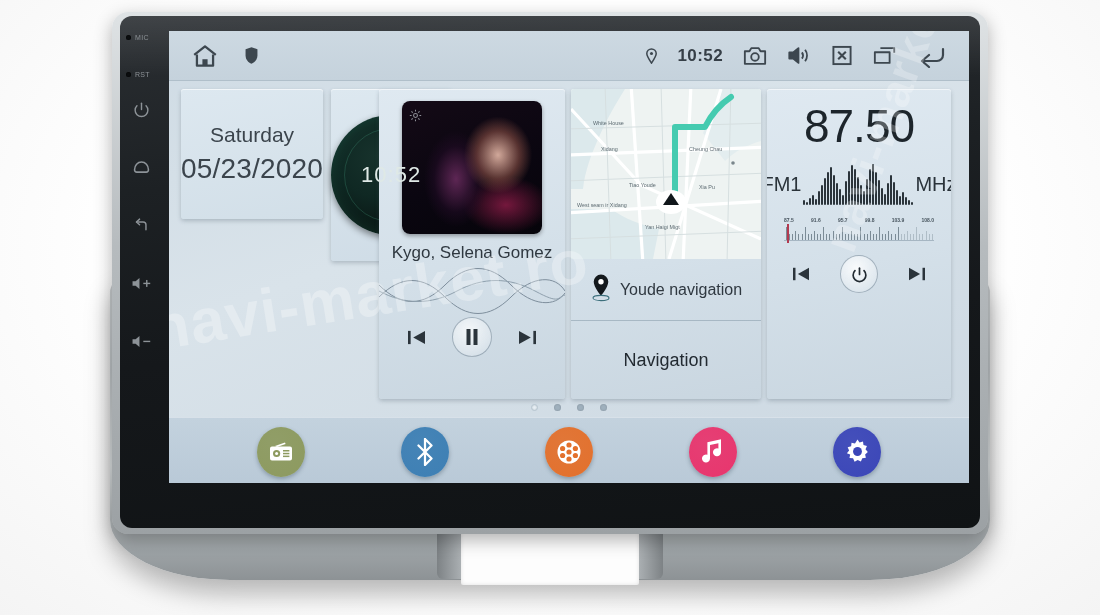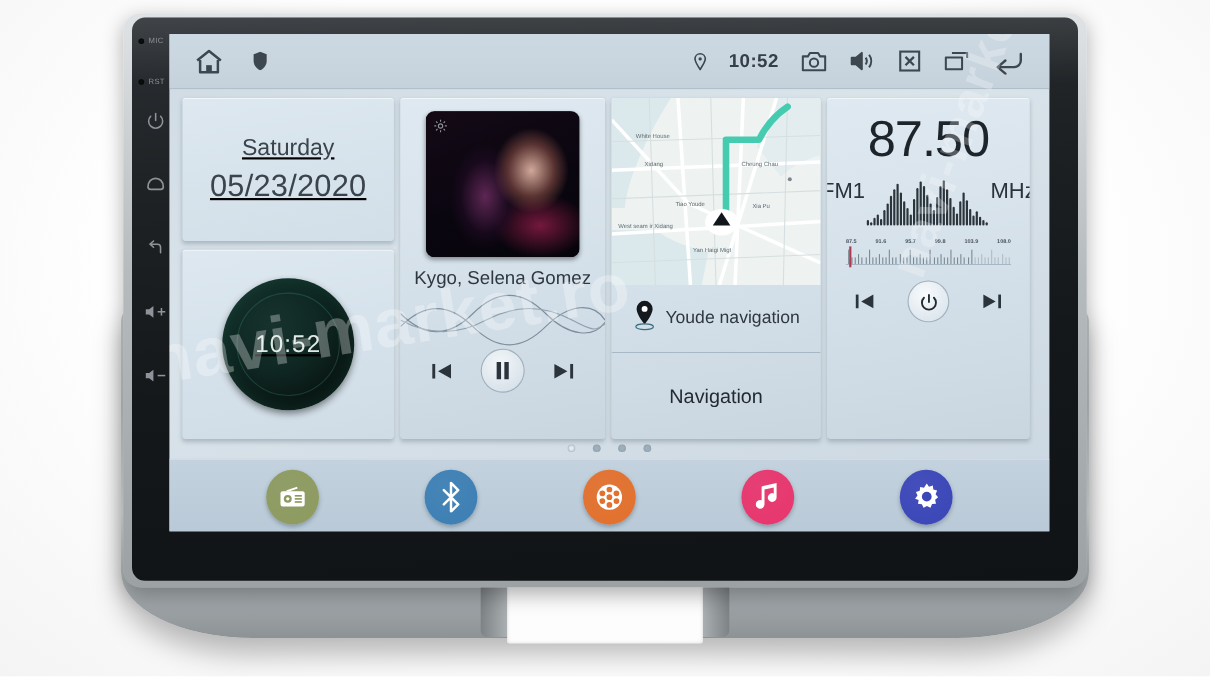--- a/index.html
+++ b/index.html
@@ -57,21 +57,21 @@
   .led-row { display:flex; align-items:center; gap:4px; width:42px; padding-left:6px; }
   .led-dot { width:5px; height:5px; border-radius:50%; background:#0c0e10;
              box-shadow: inset 0 0 2px #000; }
   .led-label { font-size:7px; color:#8c9196; letter-spacing:.3px; }
   .hard-key { width:30px; height:42px; display:flex; align-items:center;
               justify-content:center; color:#8d9398; }
   .hard-key svg { display:block; }
 
   
   #screen {
-    position: absolute; left: 154px; top: 31px; width: 800px; height: 452px;
+    position: absolute; left: 169px; top: 31px; width: 800px; height: 452px;
     background: linear-gradient(160deg,#cfdbe4 0%, #d9e3ea 40%, #cbd7e1 100%);
     overflow: hidden;
   }
   
   #watermark {
     position:absolute; left:0; top:0; width:800px; height:452px;
     pointer-events:none; overflow:hidden; z-index:40;
   }
   #watermark span {
     position:absolute; left:-20px; top:228px;
@@ -97,22 +97,22 @@
   #widget-row {
     position:relative; display:flex; gap:6px;
     padding:8px 12px 0 12px; height:318px; z-index:10;
   }
   .widget {
     background: linear-gradient(170deg,#dfe9f1 0%, #d4e0e9 55%, #c9d6e0 100%);
     border-radius:3px;
     box-shadow: 0 2px 4px rgba(60,80,95,0.28), inset 0 1px 0 rgba(255,255,255,0.55);
     position:relative; overflow:hidden;
   }
-  .w-clock   { width:192px; display:flex; flex-direction:column; gap:8px;
-               background:none; box-shadow:none;text-decoration:underline; }
+  .w-clock   { width:192px; display:flex; flex-direction:row; gap:8px;
+               background:none; box-shadow:none; }
   .w-music   { width:186px;text-align:center; }
   .w-nav     { width:190px; }
   .w-radio   { width:184px; }
 
   
   #date-card {
     height:130px; border-radius:3px;
     background: linear-gradient(170deg,#dde8f0 0%, #d2dfe8 100%);
     box-shadow: 0 2px 4px rgba(60,80,95,0.28), inset 0 1px 0 rgba(255,255,255,0.6);
     display:flex; flex-direction:column; align-items:center; justify-content:center; gap:6px;
@@ -177,21 +177,21 @@
     border-bottom:1px solid rgba(118,140,156,0.45);
   }
   #nav-free-label { font-size:16px; color:#2f3840; }
   #nav-main { flex:1; display:flex; align-items:center; justify-content:center; }
   #nav-main-label { font-size:18px; color:#222a31; }
 
   
   .w-radio { display:flex; flex-direction:column; align-items:center; padding-top:14px; }
   #radio-freq { font-size:46px; color:#1d252b; letter-spacing:-1px; line-height:1; }
   #radio-band-row {
-    display:flex; justify-content:center; gap:2px;
+    display:flex; align-items:center; justify-content:center; gap:2px;
     margin-top:14px; width:100%;
   }
   #radio-band, #radio-unit { font-size:20px; color:#2a333a; }
   #radio-eq { display:flex; align-items:flex-end; gap:1px; height:42px; }
   #radio-eq i { display:block; width:2px; background:#2b343b; border-radius:1px; }
   #radio-scale-wrap { width:150px; margin-top:12px; }
   #radio-scale-labels { display:flex; justify-content:space-between; }
   #radio-scale-labels span { font-size:5px; color:#45525c; font-weight:bold; }
   #radio-ticks { height:16px; position:relative; margin-top:2px;
                  border-bottom:1px solid rgba(120,140,155,0.5); }

